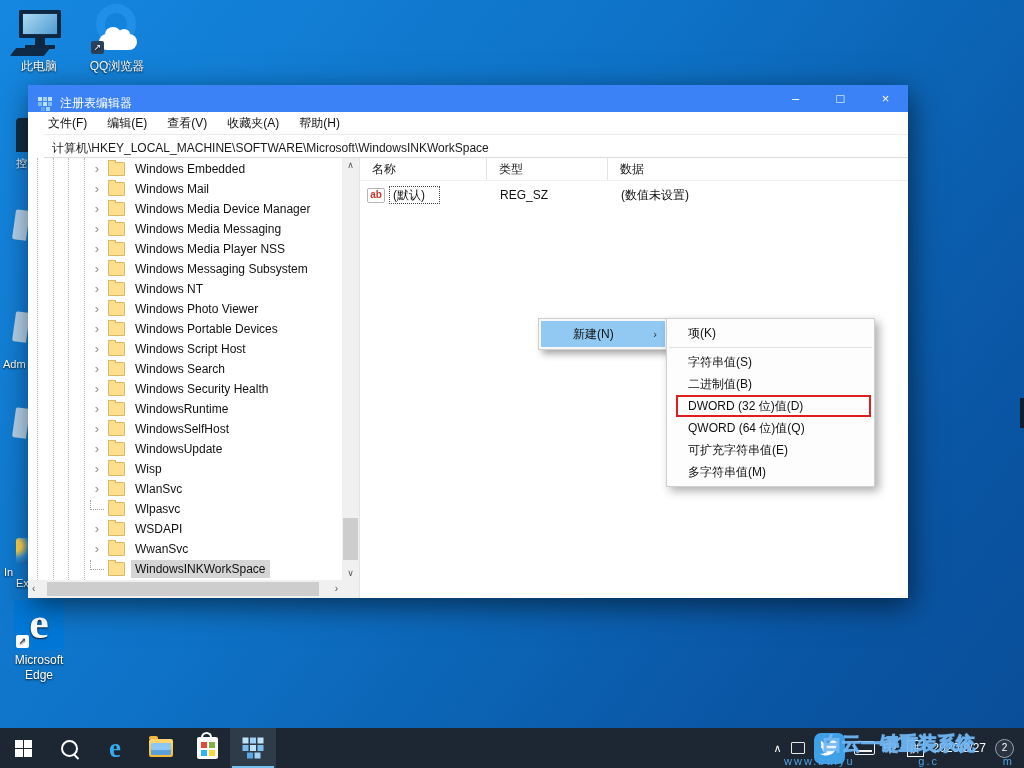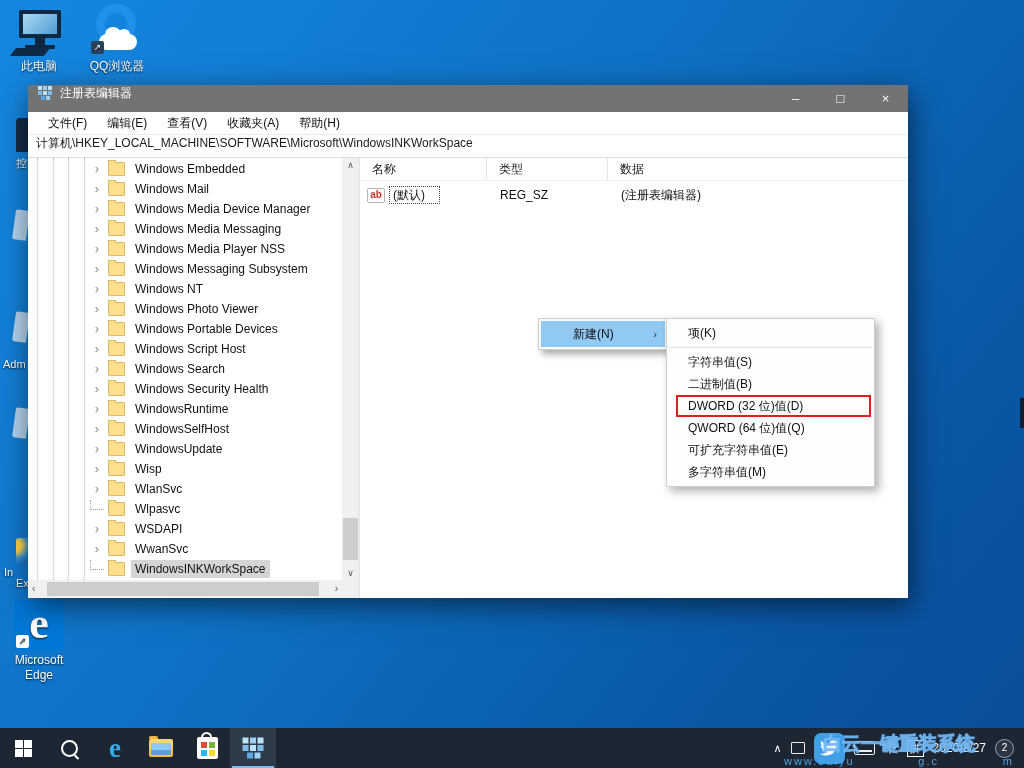--- a/index.html
+++ b/index.html
@@ -33,29 +33,29 @@
   .frag{position:absolute;}
   .frag-label{position:absolute;color:#fff;font-size:11px;text-shadow:0 1px 2px rgba(0,0,0,.85);}
   .frag-dark{left:16px;top:118px;width:12px;height:34px;background:#142a42;border-radius:4px 0 0 0;}
   .frag-folder{width:14px;height:30px;background:#c6dcee;border-radius:2px 0 0 2px;transform:rotate(8deg);opacity:.9;}
   .frag-ie{left:16px;top:538px;width:12px;height:26px;background:radial-gradient(circle at 0 30%,#ffd24a 25%,#2e8fd8 60%,#1565b0);border-radius:3px 0 0 3px;}
   .frag-sliver{left:1020px;top:398px;width:4px;height:30px;background:#0e1d30;}
 
   
   .win{position:absolute;left:28px;top:85px;width:880px;height:513px;background:#fff;
     box-shadow:3px 8px 28px rgba(0,0,0,.55);font-size:12px;color:#111;}
-  .titlebar{height:27px;background:#737373;color:#fff;display:flex;align-items:flex-start;}
+  .titlebar{height:27px;background:#3b82f6;color:#fff;display:flex;align-items:flex-end;}
   .title-icon{width:16px;height:16px;margin:0 7px 0 9px;}
   .title-text{flex:0 1 auto;}
   .cap-btns{margin-left:auto;display:flex;height:27px;}
   .cap-btn{width:45px;display:flex;align-items:center;justify-content:center;font-size:13px;color:#fff;}
   .menubar{height:22px;display:flex;align-items:center;background:#fff;padding-left:10px;}
   .mb-item{padding:0 10px;}
   .addressbar{height:22px;border-top:1px solid #ececec;border-bottom:1px solid #dcdcdc;
-    display:flex;align-items:flex-start;padding-left:8px;color:#1a1a1a;}
+    display:flex;align-items:flex-end;padding-left:8px;color:#1a1a1a;margin-left:16px;}
   .winbody{position:absolute;left:0;top:73px;right:0;bottom:0;display:flex;}
   .tree{width:332px;position:relative;border-right:1px solid #e3e3e3;box-sizing:border-box;overflow:hidden;}
   .guide{position:absolute;top:0;bottom:18px;width:0;border-left:1px dotted #a8a8a8;opacity:.8;}
   .tree-rows{position:absolute;left:0;top:1px;right:17px;}
   .trow{height:20px;display:flex;align-items:center;padding-left:62px;white-space:nowrap;}
   .chev{width:14px;color:#8c8c8c;font-size:13px;line-height:20px;text-align:center;}
   .conn{width:14px;height:10px;box-sizing:border-box;border-left:1px dotted #a0a0a0;border-bottom:1px dotted #a0a0a0;margin-top:-8px;}
   .folder{width:15px;height:12px;background:#ffdf8e;border:1px solid #d9b964;border-radius:1px;
     position:relative;margin:0 6px 0 4px;flex:none;}
   .folder::before{content:"";position:absolute;top:-3px;left:-1px;width:6px;height:2px;
@@ -336,21 +336,21 @@
       <div class="list">
         <div class="list-header">
           <span class="hcell hc-name">名称</span>
           <span class="hcell hc-type">类型</span>
           <span class="hcell hc-data">数据</span>
         </div>
         <div class="lrow">
           <span class="ab-icon">ab</span>
           <span class="vname"><span>(默认)</span></span>
           <span class="vtype">REG_SZ</span>
-          <span class="vdata">(注册表编辑器)</span>
+          <span class="vdata">(数值未设置)</span>
         </div>
       </div>
     </div>
   </div>
 
   <div class="menu1">
     <div class="menu1-item">
       <span class="lbl">新建(N)</span>
       <span class="arr">›</span>
     </div>

